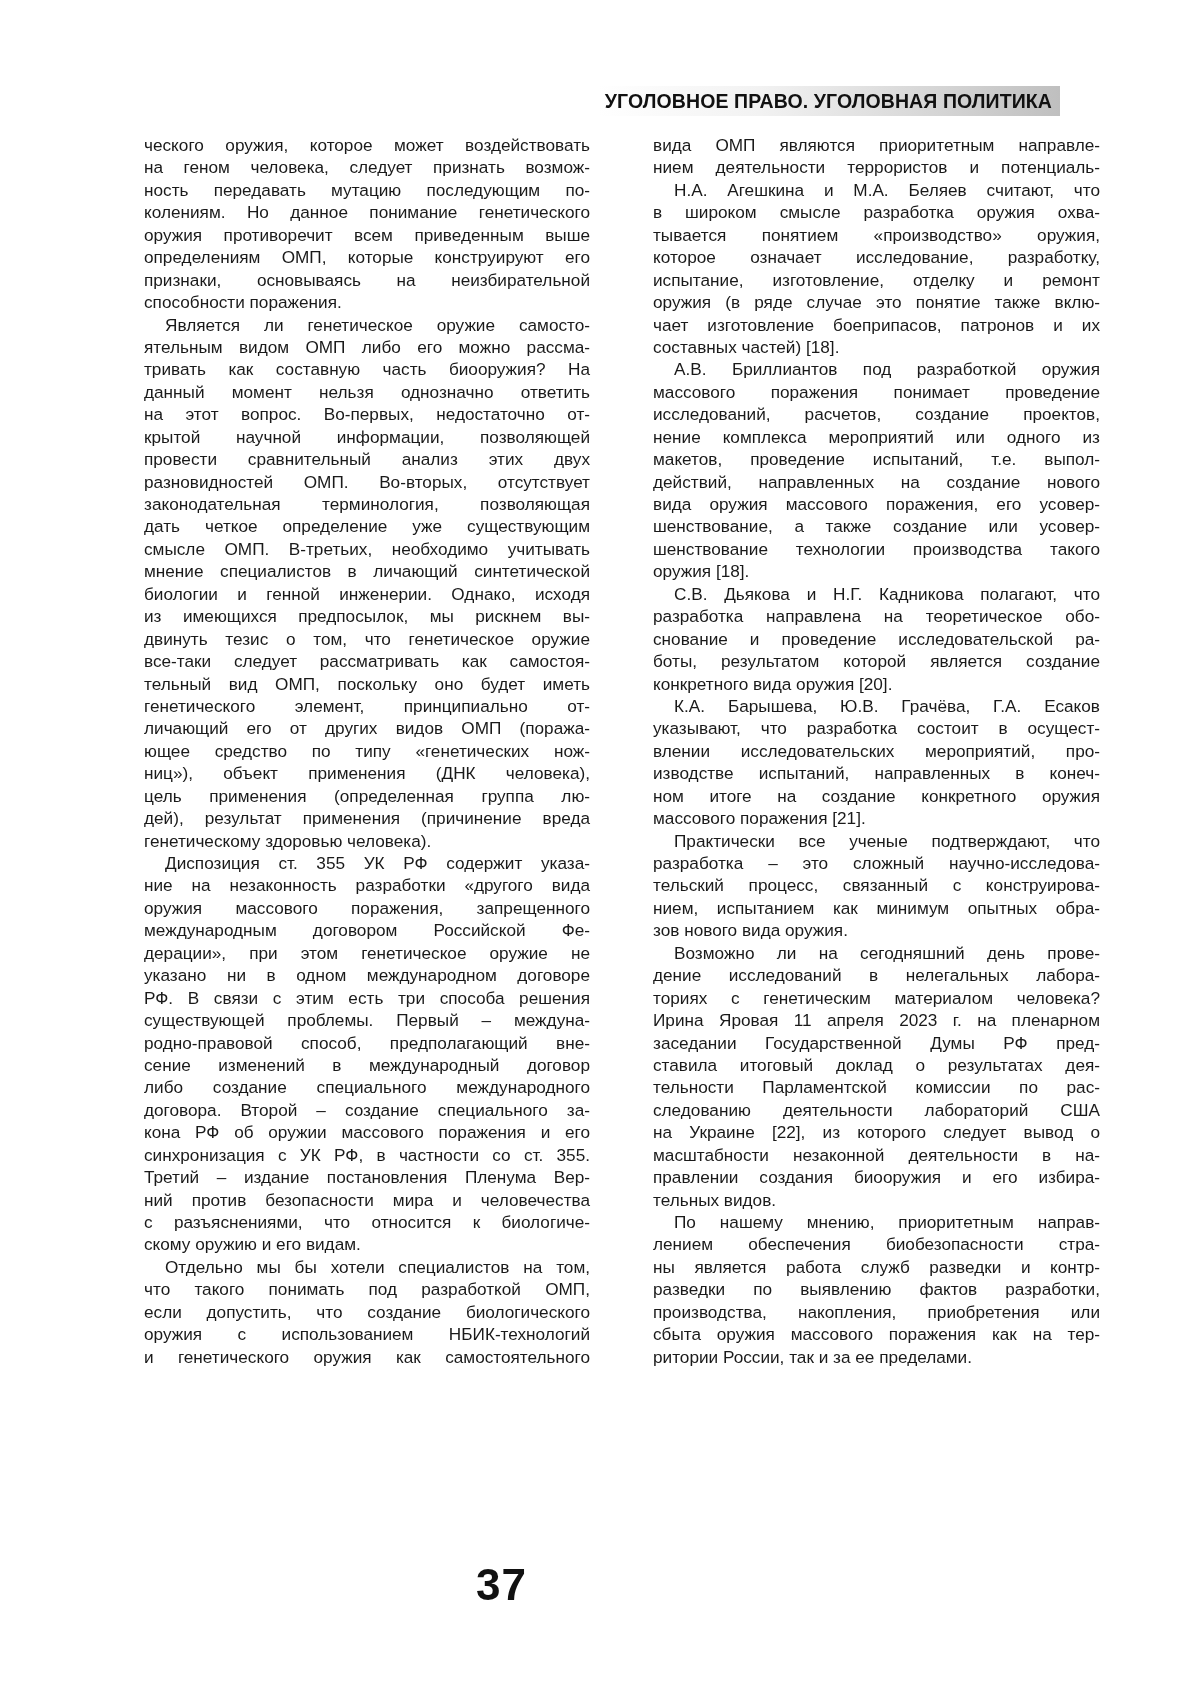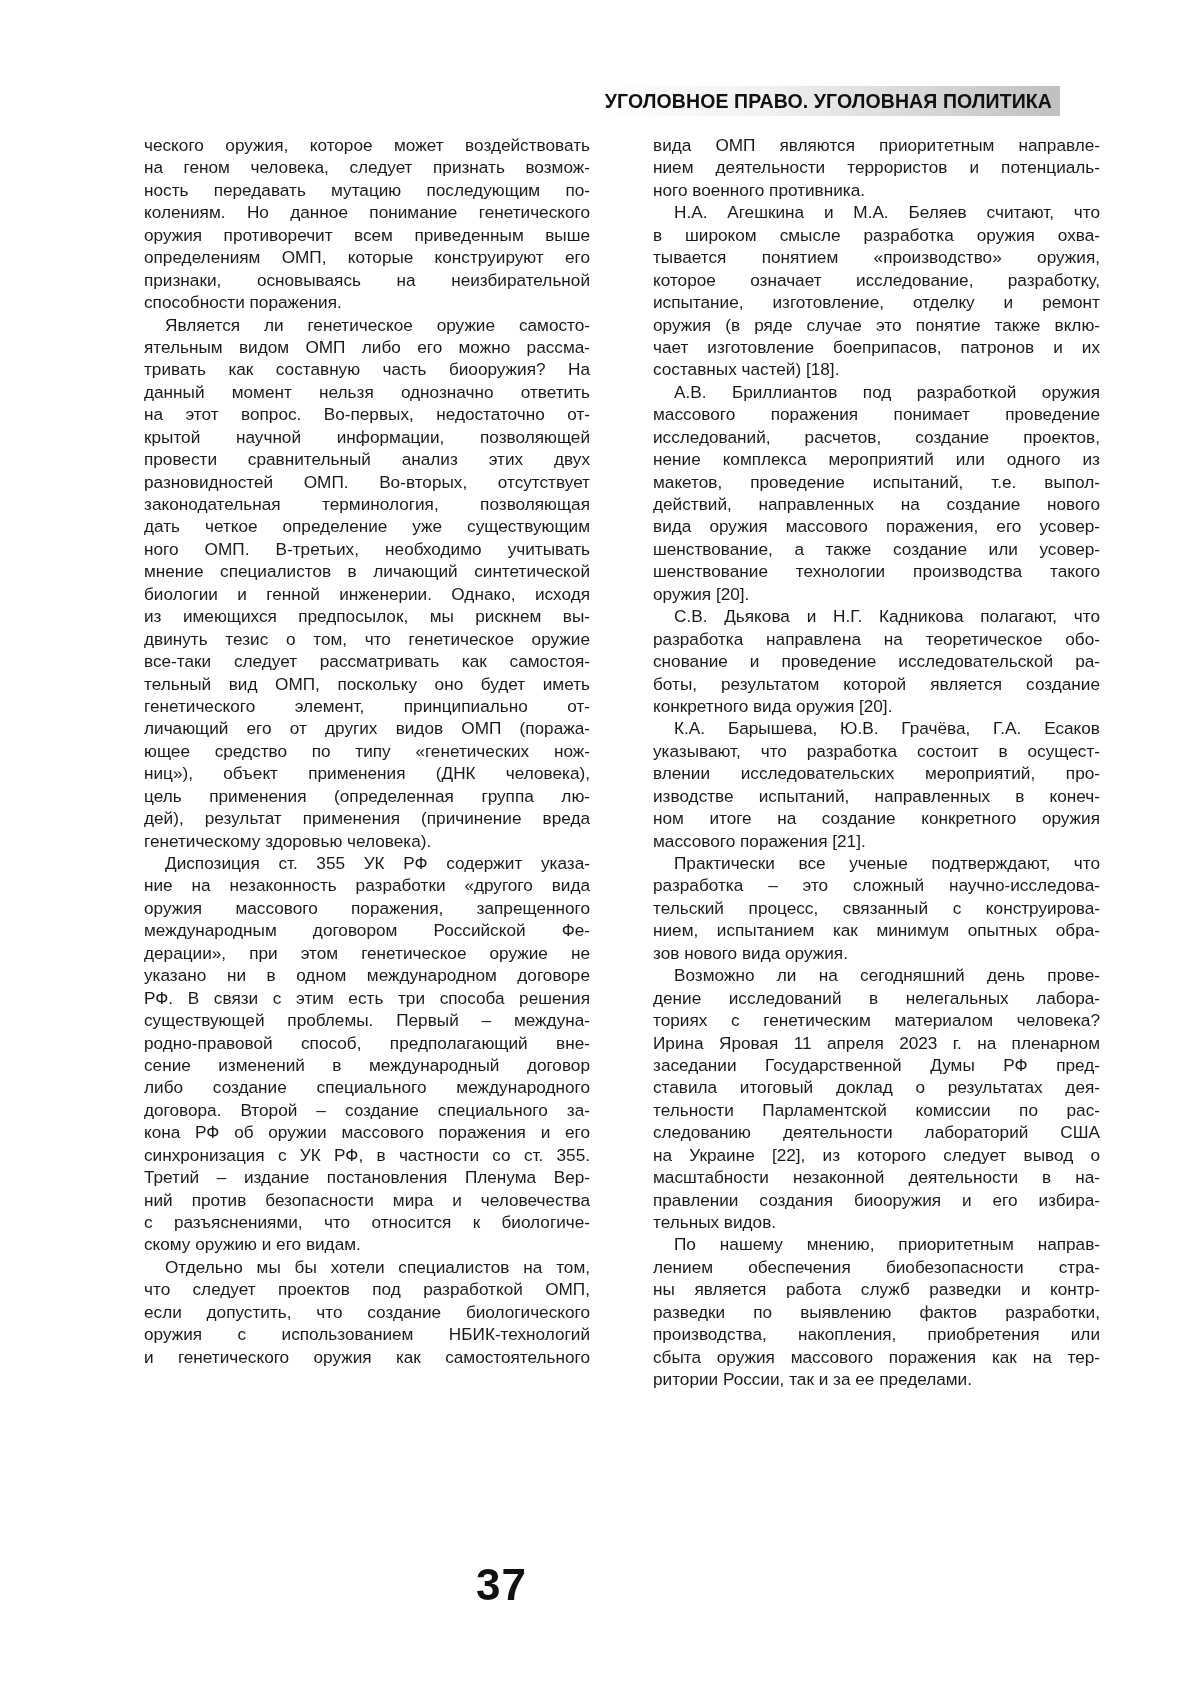--- a/index.html
+++ b/index.html
@@ -47,21 +47,21 @@
     <span class="line indent">Является ли генетическое оружие самосто-</span>
     <span class="line">ятельным видом ОМП либо его можно рассма-</span>
     <span class="line">тривать как составную часть биооружия? На</span>
     <span class="line">данный момент нельзя однозначно ответить</span>
     <span class="line">на этот вопрос. Во-первых, недостаточно от-</span>
     <span class="line">крытой научной информации, позволяющей</span>
     <span class="line">провести сравнительный анализ этих двух</span>
     <span class="line">разновидностей ОМП. Во-вторых, отсутствует</span>
     <span class="line">законодательная терминология, позволяющая</span>
     <span class="line">дать четкое определение уже существующим</span>
-    <span class="line">ного ОМП. В-третьих, необходимо учитывать</span>
+    <span class="line">смысле ОМП. В-третьих, необходимо учитывать</span>
     <span class="line">мнение специалистов в личающий синтетической</span>
     <span class="line">биологии и генной инженерии. Однако, исходя</span>
     <span class="line">из имеющихся предпосылок, мы рискнем вы-</span>
     <span class="line">двинуть тезис о том, что генетическое оружие</span>
     <span class="line">все-таки следует рассматривать как самостоя-</span>
     <span class="line">тельный вид ОМП, поскольку оно будет иметь</span>
     <span class="line">генетического элемент, принципиально от-</span>
     <span class="line">личающий его от других видов ОМП (поража-</span>
     <span class="line">ющее средство по типу «генетических нож-</span>
     <span class="line">ниц»), объект применения (ДНК человека),</span>
@@ -80,47 +80,46 @@
     <span class="line">сение изменений в международный договор</span>
     <span class="line">либо создание специального международного</span>
     <span class="line">договора. Второй – создание специального за-</span>
     <span class="line">кона РФ об оружии массового поражения и его</span>
     <span class="line">синхронизация с УК РФ, в частности со ст. 355.</span>
     <span class="line">Третий – издание постановления Пленума Вер-</span>
     <span class="line">ний против безопасности мира и человечества</span>
     <span class="line">с разъяснениями, что относится к биологиче-</span>
     <span class="line end">скому оружию и его видам.</span>
     <span class="line indent">Отдельно мы бы хотели специалистов на том,</span>
-    <span class="line">что следует проектов под разработкой ОМП,</span>
+    <span class="line">что такого понимать под разработкой ОМП,</span>
     <span class="line">если допустить, что создание биологического</span>
     <span class="line">оружия с использованием НБИК-технологий</span>
     <span class="line">и генетического оружия как самостоятельного</span>
   </div>
 <div class="column col-right" id="col-right">
     <span class="line">вида ОМП являются приоритетным направле-</span>
     <span class="line">нием деятельности террористов и потенциаль-</span>
-    <span class="line end">ного военного противника.</span>
     <span class="line indent">Н.А. Агешкина и М.А. Беляев считают, что</span>
     <span class="line">в широком смысле разработка оружия охва-</span>
     <span class="line">тывается понятием «производство» оружия,</span>
     <span class="line">которое означает исследование, разработку,</span>
     <span class="line">испытание, изготовление, отделку и ремонт</span>
     <span class="line">оружия (в ряде случае это понятие также вклю-</span>
     <span class="line">чает изготовление боеприпасов, патронов и их</span>
     <span class="line end">составных частей) [18].</span>
     <span class="line indent">А.В. Бриллиантов под разработкой оружия</span>
     <span class="line">массового поражения понимает проведение</span>
     <span class="line">исследований, расчетов, создание проектов,</span>
     <span class="line">нение комплекса мероприятий или одного из</span>
     <span class="line">макетов, проведение испытаний, т.е. выпол-</span>
     <span class="line">действий, направленных на создание нового</span>
     <span class="line">вида оружия массового поражения, его усовер-</span>
     <span class="line">шенствование, а также создание или усовер-</span>
     <span class="line">шенствование технологии производства такого</span>
-    <span class="line end">оружия [20].</span>
+    <span class="line end">оружия [18].</span>
     <span class="line indent">С.В. Дьякова и Н.Г. Кадникова полагают, что</span>
     <span class="line">разработка направлена на теоретическое обо-</span>
     <span class="line">снование и проведение исследовательской ра-</span>
     <span class="line">боты, результатом которой является создание</span>
     <span class="line end">конкретного вида оружия [20].</span>
     <span class="line indent">К.А. Барышева, Ю.В. Грачёва, Г.А. Есаков</span>
     <span class="line">указывают, что разработка состоит в осущест-</span>
     <span class="line">влении исследовательских мероприятий, про-</span>
     <span class="line">изводстве испытаний, направленных в конеч-</span>
     <span class="line">ном итоге на создание конкретного оружия</span>

